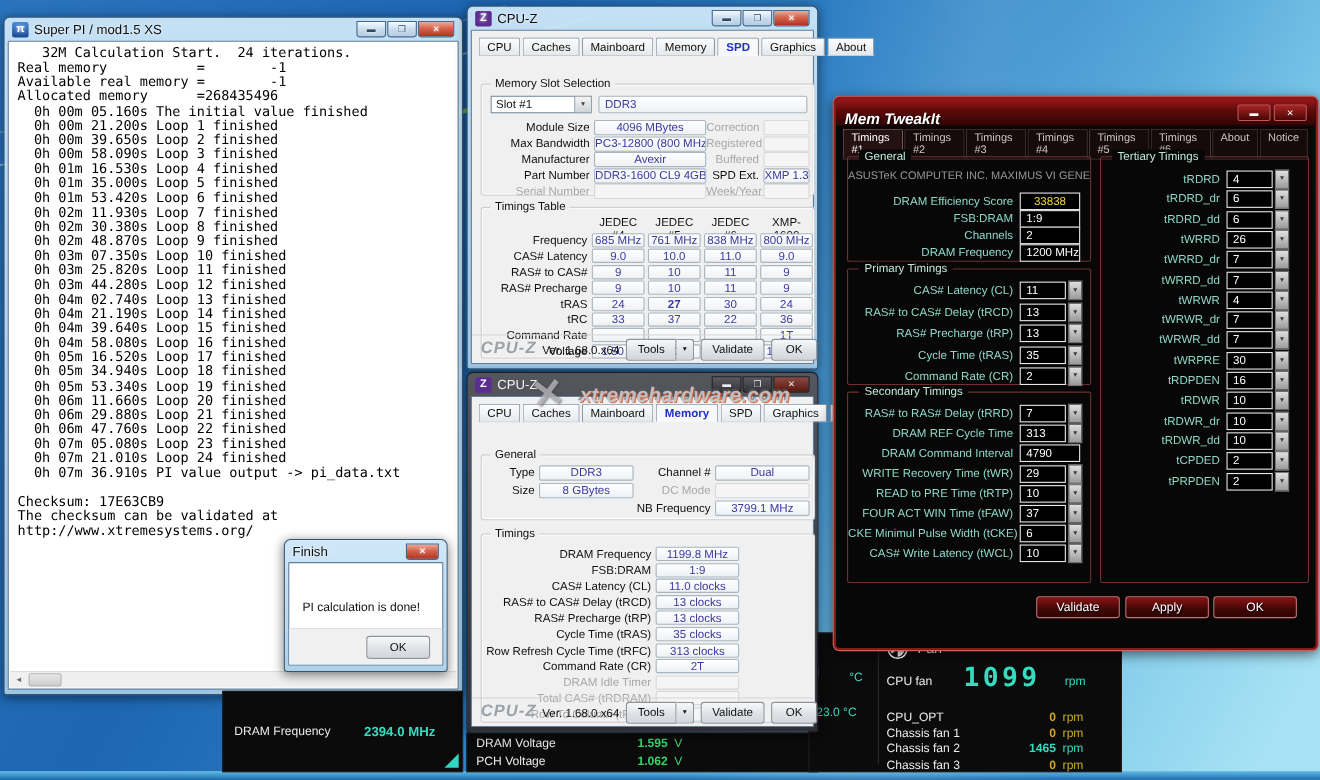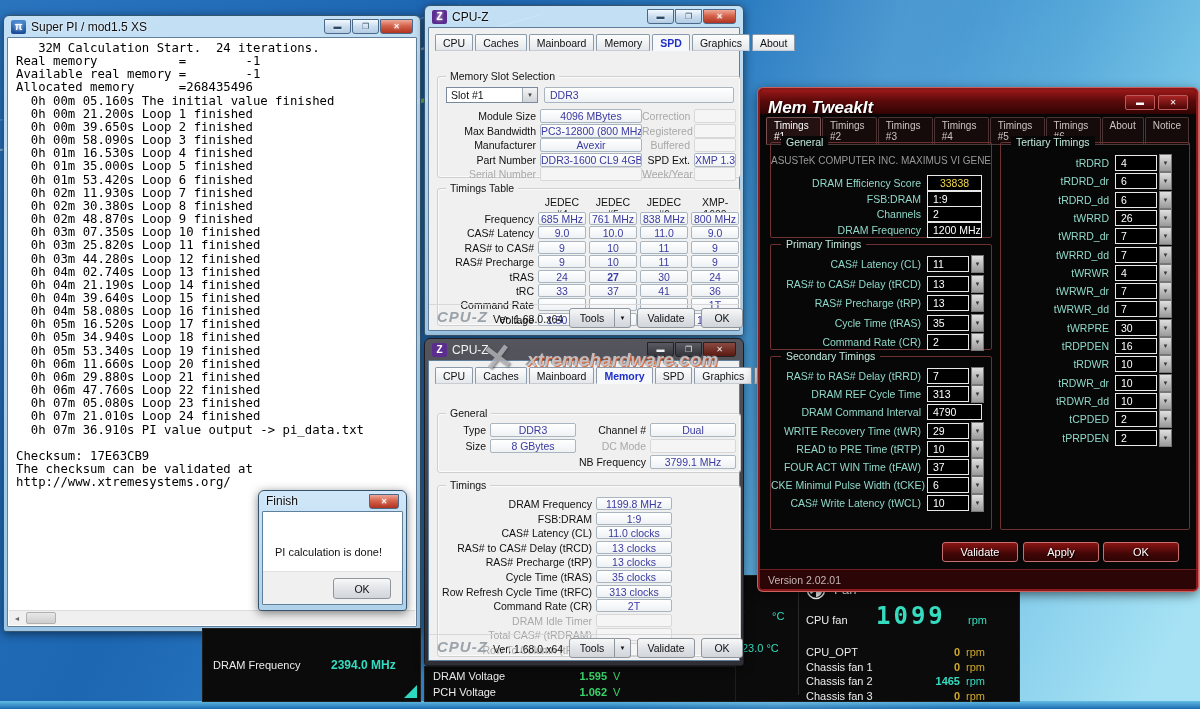--- a/index.html
+++ b/index.html
@@ -77,21 +77,21 @@
 
   
   .finish .client{background:#fff;}
   .finish-footer{position:absolute;left:0;right:0;bottom:0;height:33px;background:#f0f0f0;border-top:1px solid #dfdfdf;}
 
   
   .mt{position:absolute;background:#070707;border:2px solid #8a1a1a;border-radius:5px;
     box-shadow:0 0 0 1px #c86060,0 3px 12px rgba(0,0,0,.6);}
   .mt-tbar{height:24px;background:linear-gradient(#9a1818,#5c0a0a 45%,#320404);border-radius:3px 3px 0 0;
     display:flex;align-items:center;padding:0 8px;}
-  .mt-title{font-size:17px;font-weight:bold;font-style:italic;color:#fff;text-shadow:1px 1px 2px #000;margin-top:12px;}
+  .mt-title{font-size:14px;font-weight:bold;font-style:italic;color:#fff;text-shadow:1px 1px 2px #000;margin-top:12px;}
   .mt-cb{width:30px;height:15px;border:1px solid #c05858;border-radius:2px;margin-left:3px;
     background:linear-gradient(#a82424,#4a0606);color:#fff;font-size:8px;display:flex;align-items:center;justify-content:center;}
   .mt-tabs{position:absolute;left:6px;top:27px;right:6px;display:flex;border-bottom:1px solid #4a3a3a;}
   .mt-tab{font-size:10px;color:#cfc2c2;padding:2px 7px;border:1px solid #4a3434;border-bottom:none;
     background:#150b0b;margin-right:1px;border-radius:2px 2px 0 0;}
   .mt-tab.active{background:#241111;color:#fff;border-color:#7a5050;}
   .mt-group{position:absolute;border:1px solid #6e3030;border-radius:2px;}
   .mt-gtitle{position:absolute;top:-7px;left:10px;background:#070707;padding:0 5px;font-size:10.5px;color:#bfe8dc;}
   .mt-lbl{font-size:10.5px;color:#8fd8c8;text-align:right;white-space:nowrap;}
   .mt-board{font-size:10px;color:#989898;text-align:center;white-space:nowrap;}
@@ -331,21 +331,21 @@
             <div class="fld" style="position: absolute; left: 202px; top: 66.2px; width: 48px; height: 13px; line-height: 12px;">11</div>
             <div class="fld" style="position: absolute; left: 253px; top: 66.2px; width: 48px; height: 13px; line-height: 12px;">9</div>
             <span class="lbl" style="position: absolute; left: 0px; top: 81.6px; width: 96px;">tRAS</span>
             <div class="fld" style="position: absolute; left: 100px; top: 80.6px; width: 48px; height: 13px; line-height: 12px;">24</div>
             <div class="fld" style="position: absolute; left: 151px; top: 80.6px; width: 48px; height: 13px; line-height: 12px; font-weight: bold;">27</div>
             <div class="fld" style="position: absolute; left: 202px; top: 80.6px; width: 48px; height: 13px; line-height: 12px;">30</div>
             <div class="fld" style="position: absolute; left: 253px; top: 80.6px; width: 48px; height: 13px; line-height: 12px;">24</div>
             <span class="lbl" style="position: absolute; left: 0px; top: 96px; width: 96px;">tRC</span>
             <div class="fld" style="position: absolute; left: 100px; top: 95px; width: 48px; height: 13px; line-height: 12px;">33</div>
             <div class="fld" style="position: absolute; left: 151px; top: 95px; width: 48px; height: 13px; line-height: 12px;">37</div>
-            <div class="fld" style="position: absolute; left: 202px; top: 95px; width: 48px; height: 13px; line-height: 12px;">41</div>
+            <div class="fld" style="position: absolute; left: 202px; top: 95px; width: 48px; height: 13px; line-height: 12px;">22</div>
             <div class="fld" style="position: absolute; left: 253px; top: 95px; width: 48px; height: 13px; line-height: 12px;">36</div>
             <span class="lbl" style="position: absolute; left: 0px; top: 110.4px; width: 96px;">Command Rate</span>
             <div class="fld" style="position: absolute; left: 100px; top: 109.4px; width: 48px; height: 13px; line-height: 12px;"></div>
             <div class="fld" style="position: absolute; left: 151px; top: 109.4px; width: 48px; height: 13px; line-height: 12px;"></div>
             <div class="fld" style="position: absolute; left: 202px; top: 109.4px; width: 48px; height: 13px; line-height: 12px;"></div>
             <div class="fld" style="position: absolute; left: 253px; top: 109.4px; width: 48px; height: 13px; line-height: 12px;">1T</div>
             <span class="lbl" style="position: absolute; left: 0px; top: 124.8px; width: 96px;">Voltage</span>
             <div class="fld" style="position: absolute; left: 100px; top: 123.8px; width: 48px; height: 13px; line-height: 12px;">1.50 V</div>
             <div class="fld" style="position: absolute; left: 151px; top: 123.8px; width: 48px; height: 13px; line-height: 12px;">1.50 V</div>
             <div class="fld" style="position: absolute; left: 202px; top: 123.8px; width: 48px; height: 13px; line-height: 12px;">1.50 V</div>
@@ -575,18 +575,15 @@
           <span class="mt-lbl" style="position: absolute; left: 0px; top: 288.5px; width: 108px;">tPRPDEN</span>
           <div class="mt-box" style="position: absolute; left: 114px; top: 286.5px; width: 42px; height: 16px; line-height: 14px;">2</div>
           <div class="mt-arrow" style="position: absolute; left: 158px; top: 285.5px; width: 13px; height: 18px;">▼</div>
         </div>
     </div>
     <div id="mt-buttons">
         <div class="mt-btn" style="left: 182px; top: 452px;">Validate</div>
         <div class="mt-btn" style="left: 263px; top: 452px;">Apply</div>
         <div class="mt-btn" style="left: 343px; top: 452px;">OK</div>
       </div>
-    <div class="mt-status">
-      <span>Version 2.02.01</span>
-    </div>
   </div>
 
 </div>
 
 </body></html>

